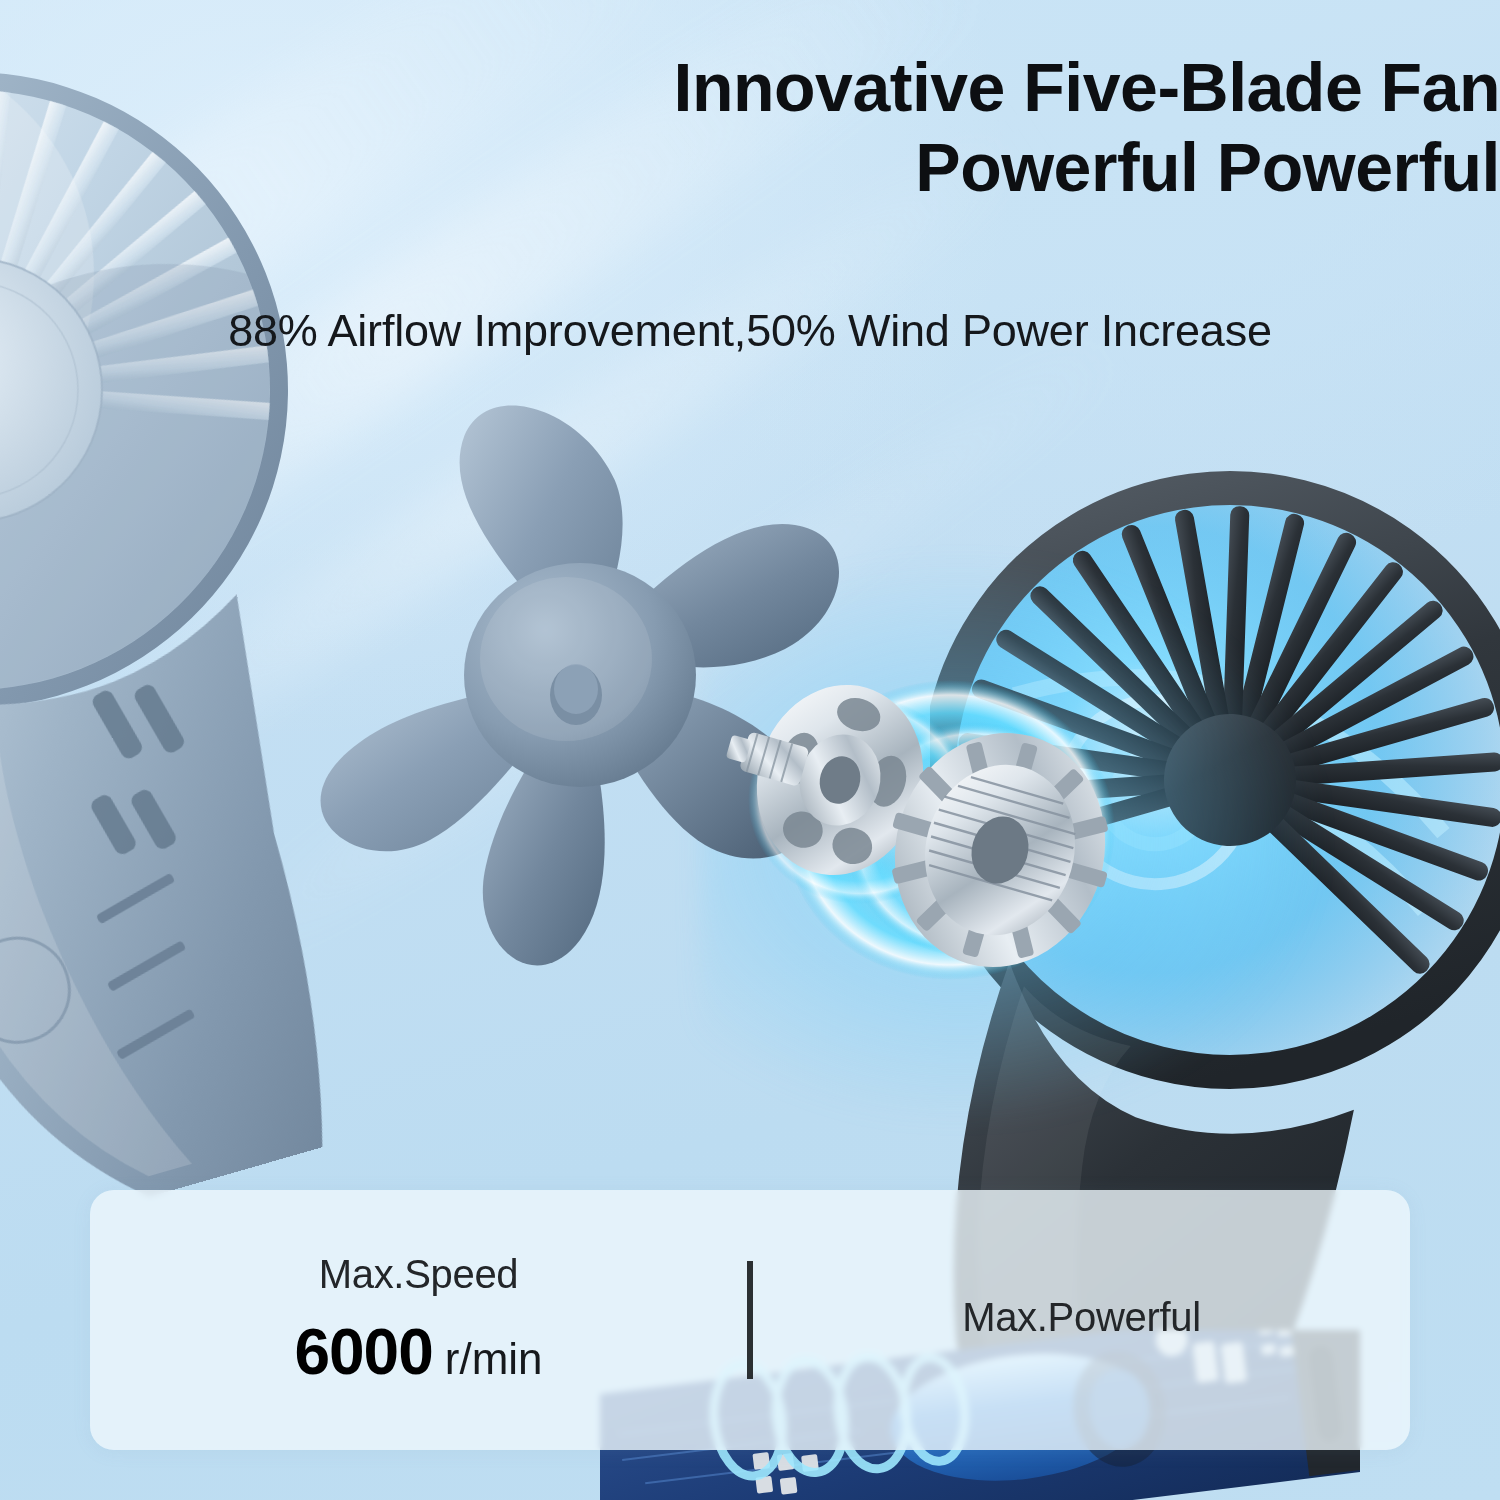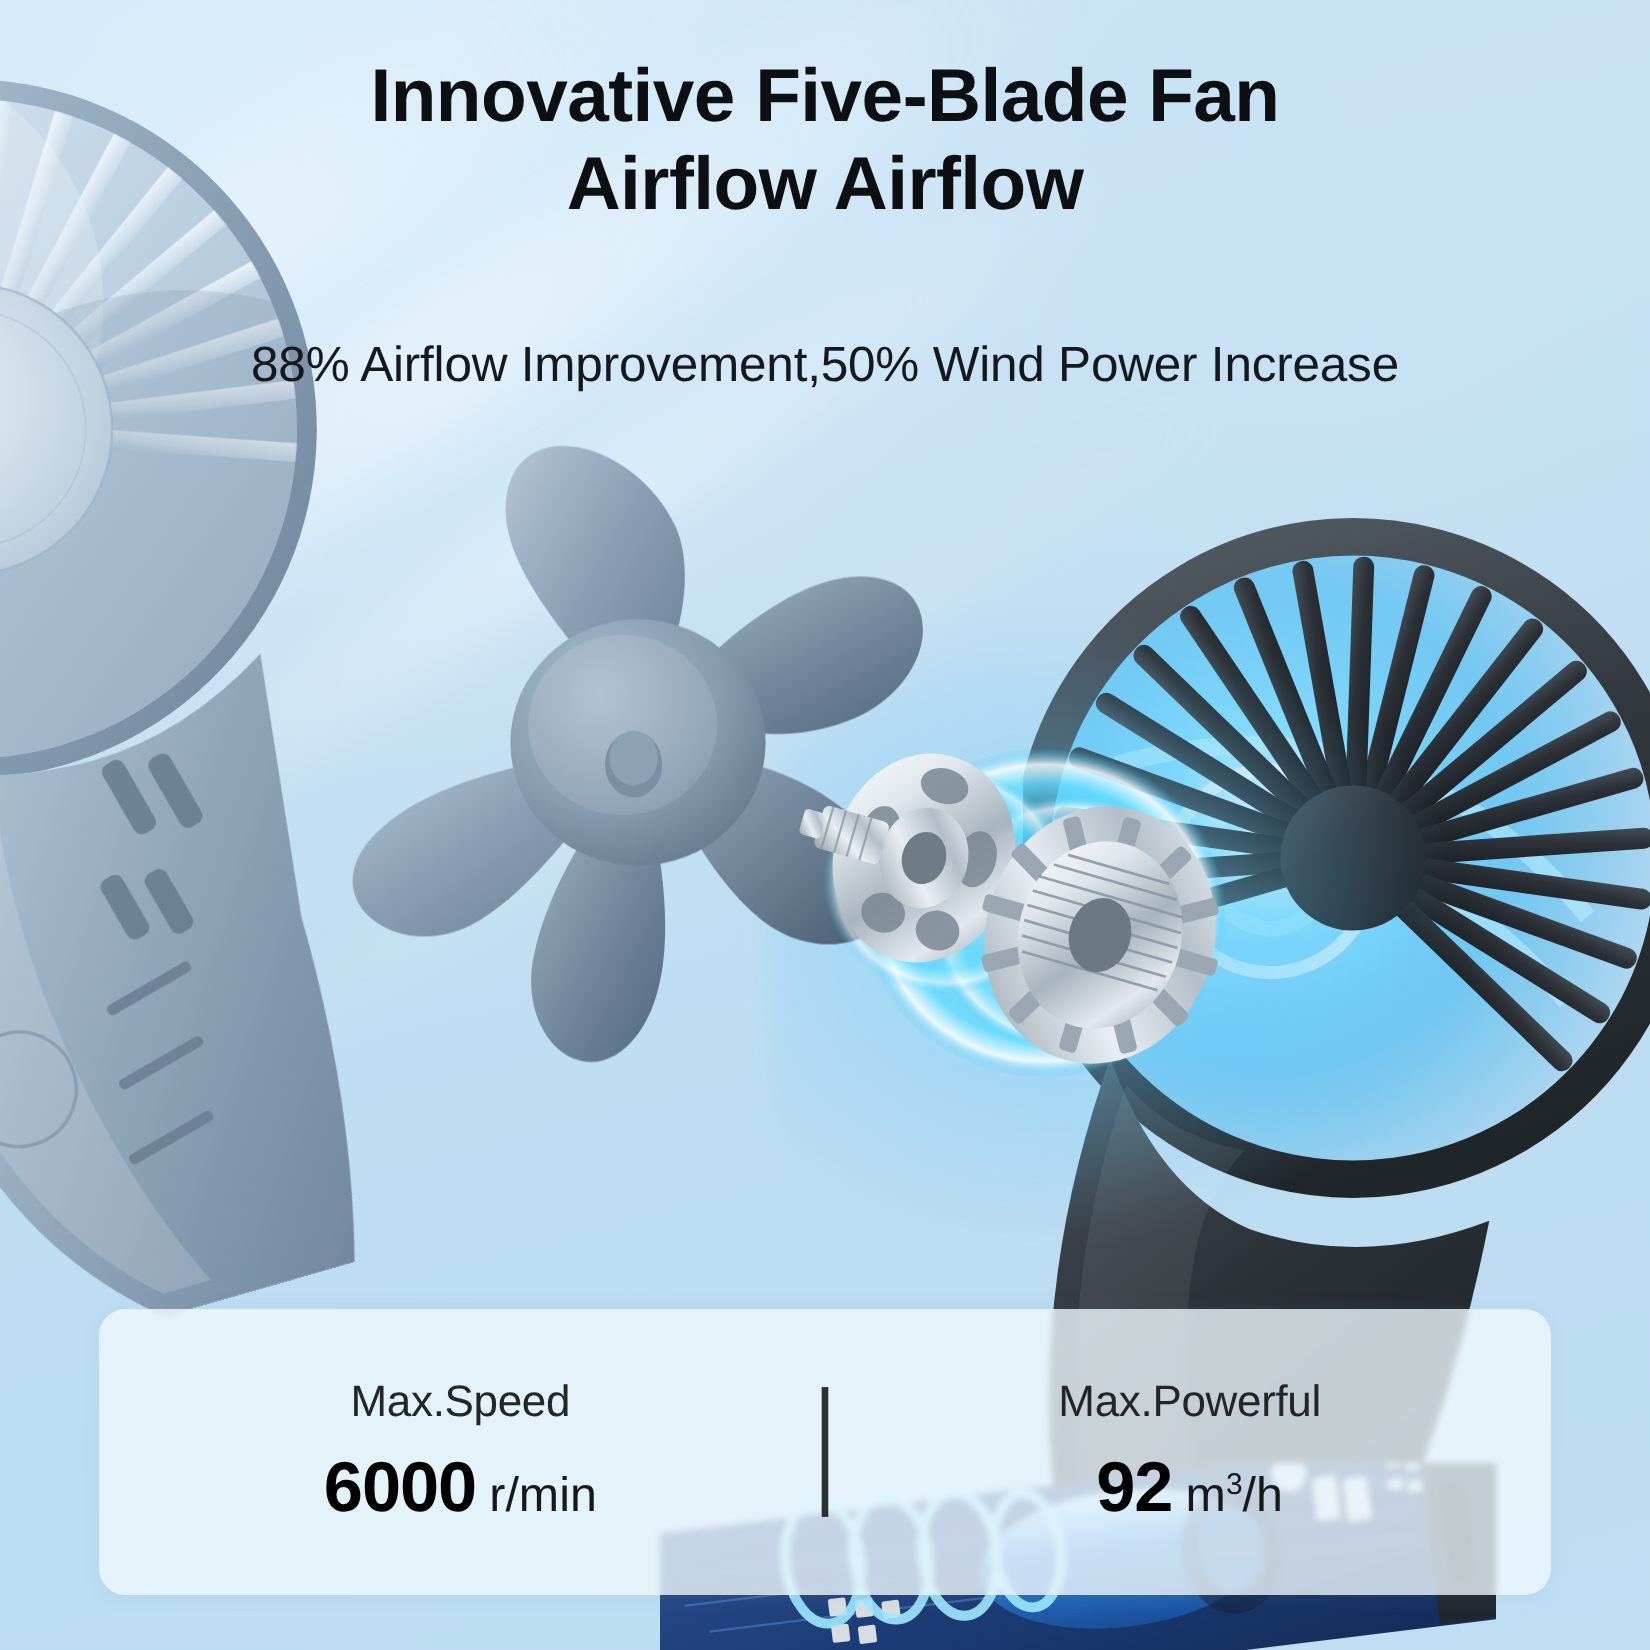--- a/index.html
+++ b/index.html
@@ -30,21 +30,21 @@
   .b4{left:-260px;top:120px;width:1000px;height:150px;transform:rotate(-34deg);opacity:.40;}
   .glowcore{
     position:absolute;left:700px;top:560px;width:620px;height:560px;
     background:radial-gradient(ellipse at 42% 50%, rgba(140,225,255,.60) 0%, rgba(110,205,250,.30) 38%, rgba(120,200,245,0) 72%);
     filter:blur(12px);
   }
 
   
   .headline{
     position:absolute;left:0;right:0;top:48px;
-    text-align:center;color:#0d0f12;
+    text-align:right;color:#0d0f12;
     font-size:68px;line-height:1.17;font-weight:700;letter-spacing:-.5px;
   }
   .headline .l2{display:block;}
   .subline{
     position:absolute;left:0;right:0;top:305px;
     text-align:center;color:#15181c;
     font-size:45px;font-weight:400;letter-spacing:-.2px;
   }
 
   
@@ -429,42 +429,38 @@
           <path d="M236 284 H364"></path>
         <path d="M242 200 H358"></path>
           <path d="M252 188 H348"></path>
       </g>
       <ellipse cx="300" cy="250" rx="28" ry="34" fill="#6c7985"></ellipse>
     </g>
   </svg>
 
   <div class="headline">
     <span>Innovative Five-Blade Fan</span>
-    <span class="l2">Airflow Airflow</span>
+    <span class="l2">Powerful Powerful</span>
   </div>
   <div class="subline">88% Airflow Improvement,50% Wind Power Increase</div>
 
   <div class="spec-panel">
 
     <div class="spec-cell">
       <div class="spec-label">Max.Speed</div>
       <div class="spec-valrow">
         <span class="spec-value">6000</span>
         <span class="spec-unit">r/min</span>
       </div>
     </div>
 
     <div class="spec-div"></div>
 
 
     <div class="spec-div"></div>
 
     <div class="spec-cell">
       <div class="spec-label">Max.Powerful</div>
-      <div class="spec-valrow">
-        <span class="spec-value">92</span>
-        <span class="spec-unit"><span>m</span><sup>3</sup><span>/h</span></span>
-      </div>
     </div>
 
   </div>
 
 </div>
 
 </body></html>

